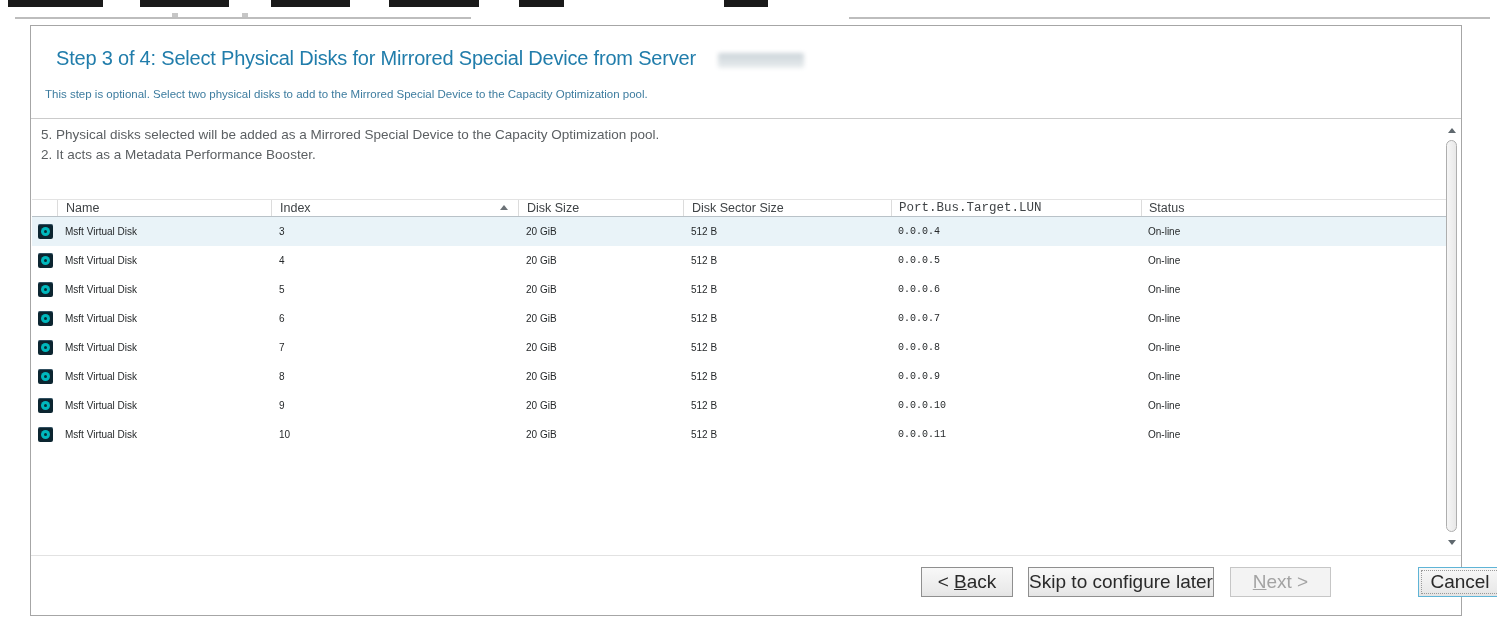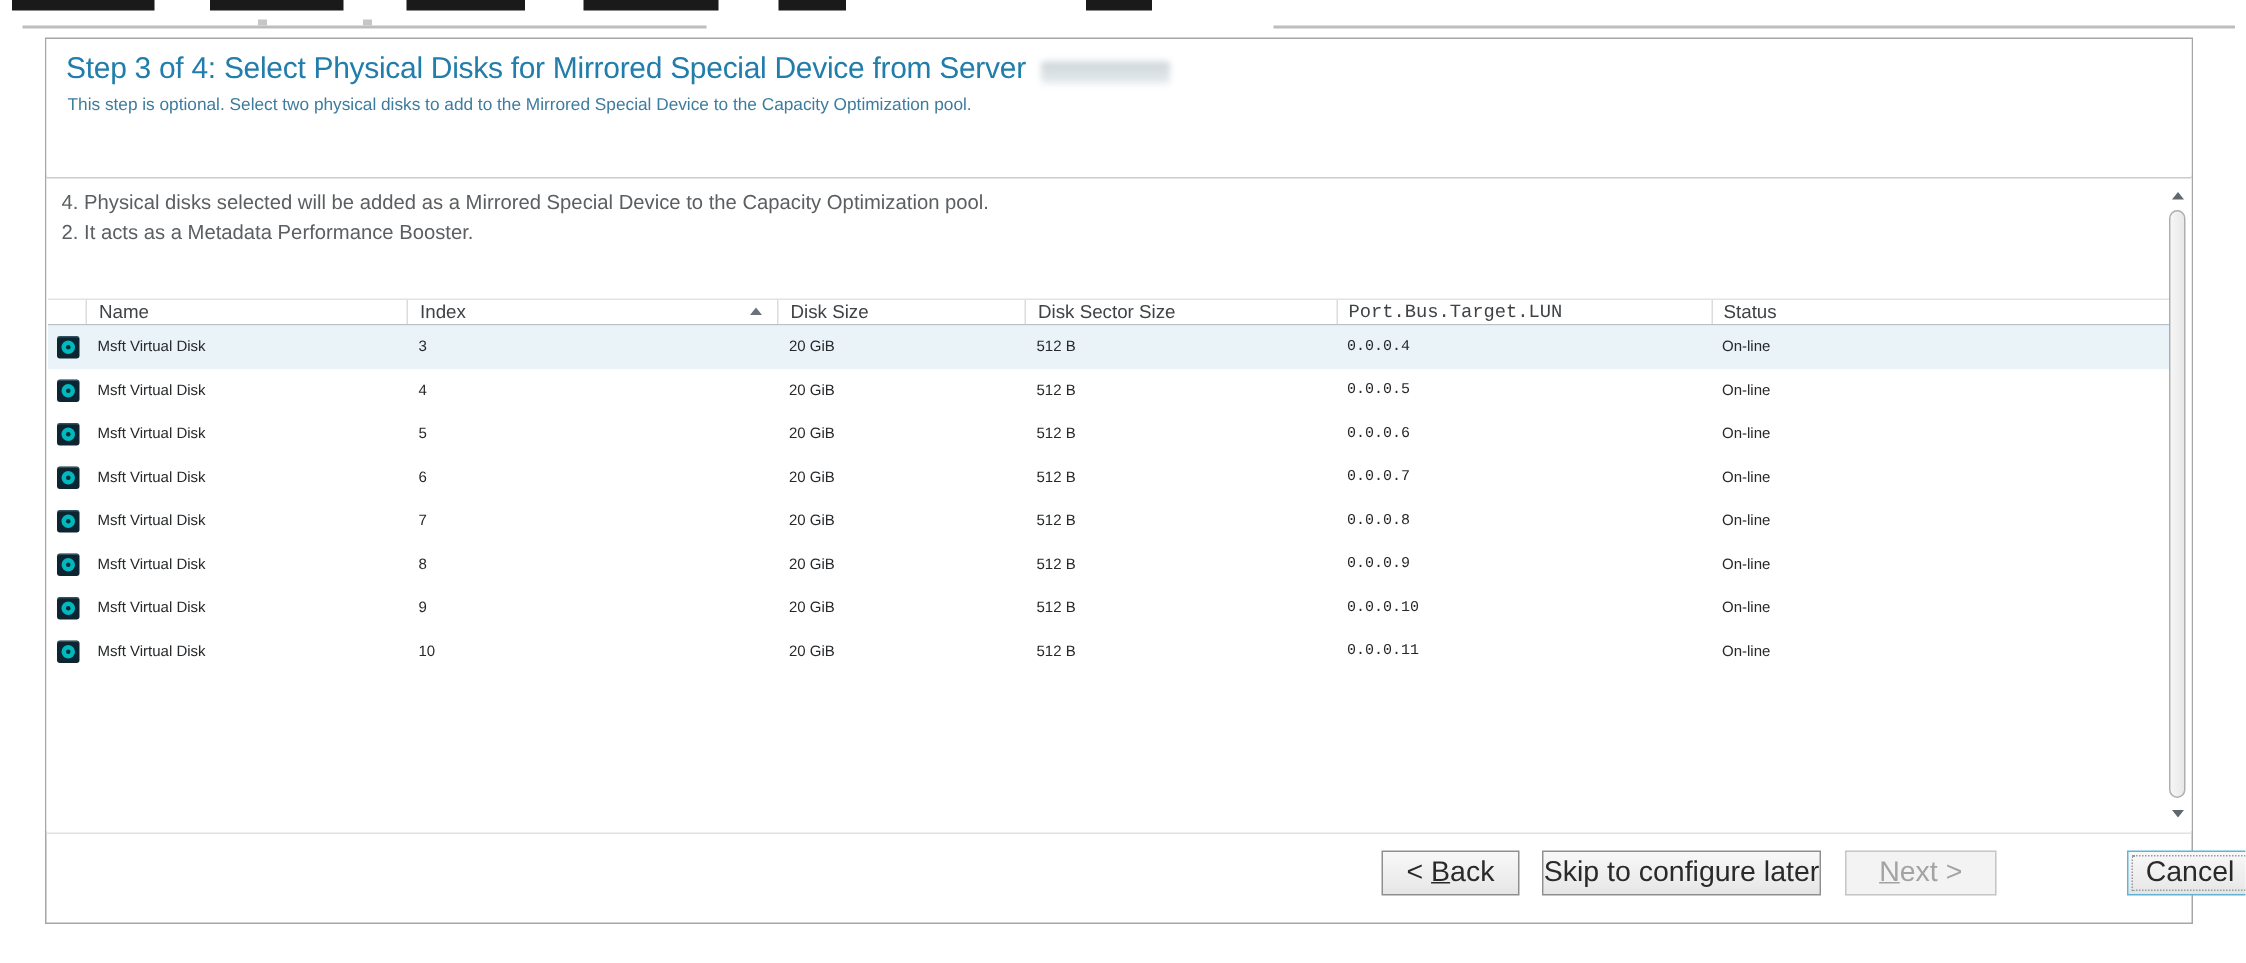--- a/index.html
+++ b/index.html
@@ -15,21 +15,21 @@
   .win-tick { position:absolute; top:13px; width:6px; height:4px; background:#c6c6c6; }
 
   
   .dialog {
     position:absolute; left:30px; top:25px; width:1432px; height:591px;
     background:#fff; border:1px solid #a6a6a6;
   }
   .hdr { position:absolute; left:0; top:0; right:0; height:91px; background:#fff; }
   .title-row { display:flex; align-items:center; padding:9px 0 0 13px; }
   .page-title {
-    margin:0; font-size:20px; font-weight:400; letter-spacing:-0.2px;
+    margin:12px; font-size:20px; font-weight:400; letter-spacing:-0.2px;
     color:#217dab; white-space:nowrap;
   }
   .server-redact {
     display:inline-block; width:86px; height:15px; margin-left:10px; margin-top:4px;
     background:linear-gradient(180deg,#ccd4d9,#e9edef); border-radius:2px; filter:blur(2px);
   }
   .subtitle { padding:6px 0 0 14px; font-size:11.5px; color:#3d7c9f; }
 
   
   .content {
@@ -124,21 +124,21 @@
     <div class="title-row">
       <h1 class="page-title">Step 3 of 4: Select Physical Disks for Mirrored Special Device from Server</h1>
       <span class="server-redact"></span>
     </div>
     <div class="subtitle">This step is optional. Select two physical disks to add to the Mirrored Special Device to the Capacity Optimization pool.</div>
   </div>
 
   <div class="content">
 
     <div class="instructions">
-      <div>4. Physical disks selected will be added as a Mirrored Special Device to the Capacity Optimization pool.</div>
+      <div>5. Physical disks selected will be added as a Mirrored Special Device to the Capacity Optimization pool.</div>
       <div>2. It acts as a Metadata Performance Booster.</div>
     </div>
 
     <div class="dtable">
       <div class="thead">
         <div class="cell c-icon"></div>
         <div class="cell c-name th">
             <span>Name</span>
           </div>
         <div class="cell c-index th">

